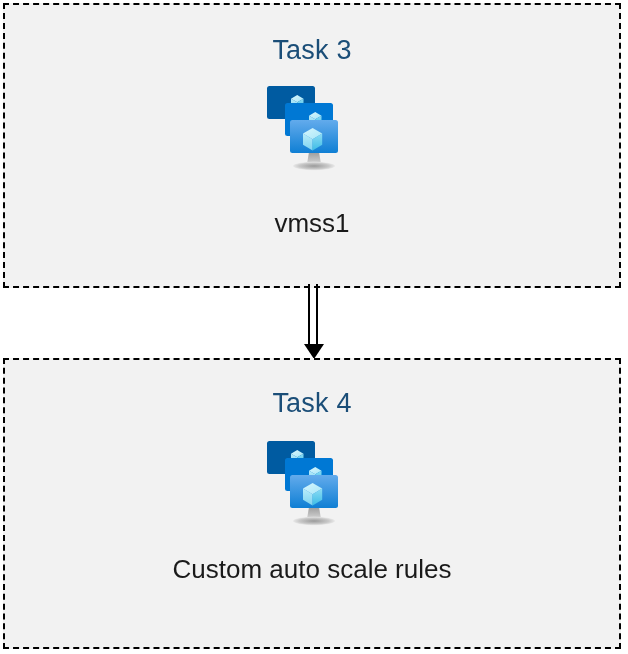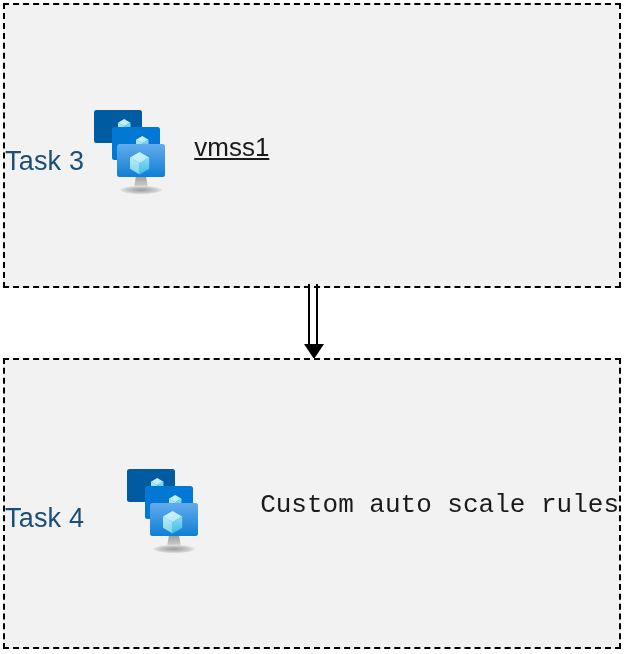--- a/index.html
+++ b/index.html
@@ -23,37 +23,36 @@
     height: 654px;
   }
 
   
   .task-box {
     position: absolute;
     box-sizing: border-box;
     background: #f2f2f2;
     border: 2.5px dashed #000000;
     display: flex;
-    flex-direction: row;
+    flex-direction: column;
     align-items: center;
   }
 
   #task-box-top {
     left: 3px;
     top: 3px;
     width: 618px;
     height: 285px;
   }
 
   #task-box-bottom {
     left: 3px;
     top: 358px;
     width: 618px;
     height: 291px;
-    justify-content: space-between;
   }
 
   .task-title {
     color: #1b4e78;
     font-size: 27px;
     line-height: 1;
     font-weight: 400;
     letter-spacing: 0.2px;
     white-space: nowrap;
   }
@@ -69,22 +68,22 @@
   #task-box-bottom .icon-wrap { margin-top: 18px; }
 
   .caption-block {
     text-align: center;
     color: #1a1a1a;
     font-size: 26px;
     line-height: 1.28;
     font-weight: 400;
     white-space: nowrap;
   }
-  #task-box-top .caption-block { margin-top: 4px; text-decoration: underline; }
-  #task-box-bottom .caption-block { margin-top: 5px; font-family: Liberation Mono, monospace; }
+  #task-box-top .caption-block { margin-top: 27px; }
+  #task-box-bottom .caption-block { margin-top: 18px; }
 
   .caption-line { display: block; }
 
   
   .connector {
     position: absolute;
     left: 296px;
     top: 284px;
     width: 36px;
     height: 76px;

